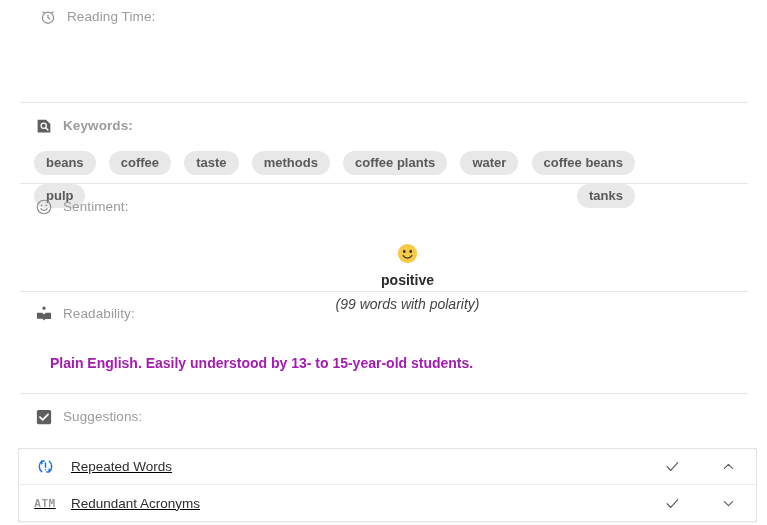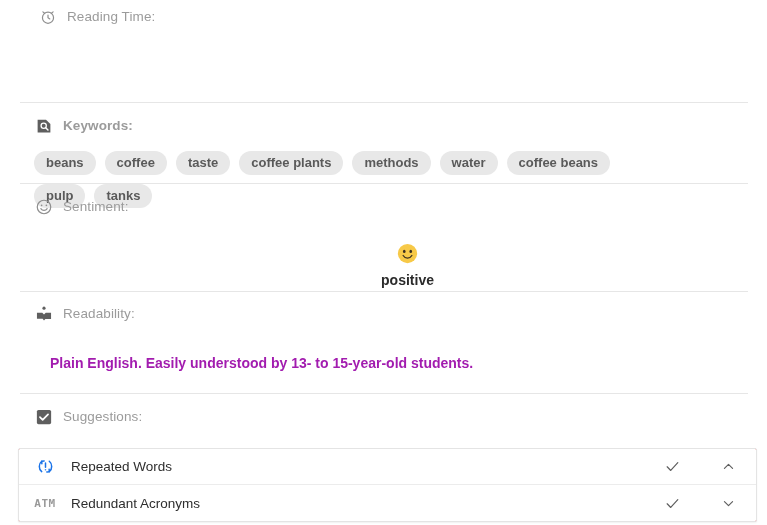--- a/index.html
+++ b/index.html
@@ -28,21 +28,21 @@
     position: absolute; left: 20px; width: 728px; height: 1px;
     background: #e6e6e6;
   }
 
   
   .rt-value { display: flex; align-items: baseline; gap: 7px; font-size: 14px; color: #2b2b2b; }
   .rt-value .strong { font-weight: bold; }
   .rt-value .muted { font-style: italic; color: #555; }
 
   
-  .chips { display: flex; flex-wrap: wrap; gap: 9px; }
+  .chips { display: flex; flex-wrap: wrap; gap: 9px; justify-content: space-between; }
   .chip {
     background: #e8e8e8; color: #5a5a5a;
     border-radius: 13px; padding: 0 12px;
     height: 24px; line-height: 24px;
     font-size: 13px; white-space: nowrap;
   }
 
   
   .sent-value { display: flex; align-items: center; gap: 8px; font-size: 14px; color: #2b2b2b; flex-direction: column; }
   .sent-value .strong { font-weight: bold; }
@@ -54,20 +54,21 @@
 
   
   .sugg-card {
     position: absolute; left: 18px; top: 448px;
     width: 739px;
     background: #ef4444;
     border: 1px solid #e4e4e4;
     border-radius: 2px;
     box-shadow: 0 1px 2px rgba(0,0,0,.06);
     overflow: hidden;
+    text-decoration: underline;
   }
   .sugg-row {
     display: flex; align-items: center;
     height: 36px;
     border-bottom: 1px solid #ececec;
     background: #fff;
   }
   .sugg-row:last-child { border-bottom: none; }
   .sugg-icon { width: 52px; display: flex; align-items: center; justify-content: center; flex: 0 0 52px; }
   .sugg-name { flex: 1 1 auto; font-size: 13.5px; color: #2e2e2e; }
@@ -104,22 +105,22 @@
           <circle cx="11.6" cy="11.6" r="3.5" fill="none" stroke="#ffffff" stroke-width="1.7"></circle>
           <path d="M14.3 14.3l3 3" stroke="#ffffff" stroke-width="1.9" stroke-linecap="round"></path>
         </svg>
       </span>
       <span class="label">Keywords:</span>
     </div>
     <div class="chips" style="margin-top:8px;">
       <span class="chip">beans</span>
       <span class="chip">coffee</span>
       <span class="chip">taste</span>
+      <span class="chip">methods</span>
       <span class="chip">coffee plants</span>
-      <span class="chip">methods</span>
       <span class="chip">water</span>
       <span class="chip">coffee beans</span>
       <span class="chip">pulp</span>
       <span class="chip">tanks</span>
     </div>
   </div>
   <div class="divider" style="top:183px;"></div>
 
   <div class="section" style="position:absolute; left:0; top:190px; width:767px;">
     <div class="sec-head">
@@ -136,20 +137,21 @@
     <div class="sent-value" style="margin-top:19px; margin-left:14px;">
       <span class="emoji">
         <svg width="21" height="21" viewBox="0 0 24 24">
           <circle cx="12" cy="12" r="11" fill="#f7c948"></circle>
           <ellipse cx="8.3" cy="9.6" rx="1.5" ry="1.9" fill="#3b3021"></ellipse>
           <ellipse cx="15.7" cy="9.6" rx="1.5" ry="1.9" fill="#3b3021"></ellipse>
           <path d="M7 14.3c1.2 2 3 3 5 3s3.8-1 5-3" stroke="#3b3021" stroke-width="1.5" fill="none" stroke-linecap="round"></path>
         </svg>
       </span>
       <span class="strong">positive</span>
+      <span class="muted">(99 words with polarity)</span>
     </div>
   </div>
   <div class="divider" style="top:291px;"></div>
 
   <div class="section" style="position:absolute; left:0; top:297px; width:709px;">
     <div class="sec-head">
       <span class="icon-box">
         <svg width="18" height="18" viewBox="0 0 24 24">
           <circle cx="12" cy="4.2" r="2.1" fill="#5f5f5f"></circle>
           <path d="M2.6 10.2h7.1L12 12.6l2.3-2.4h7.1v8.4h-7.6L12 20.6l-1.8-2.2H2.6z" fill="#5f5f5f"></path>

